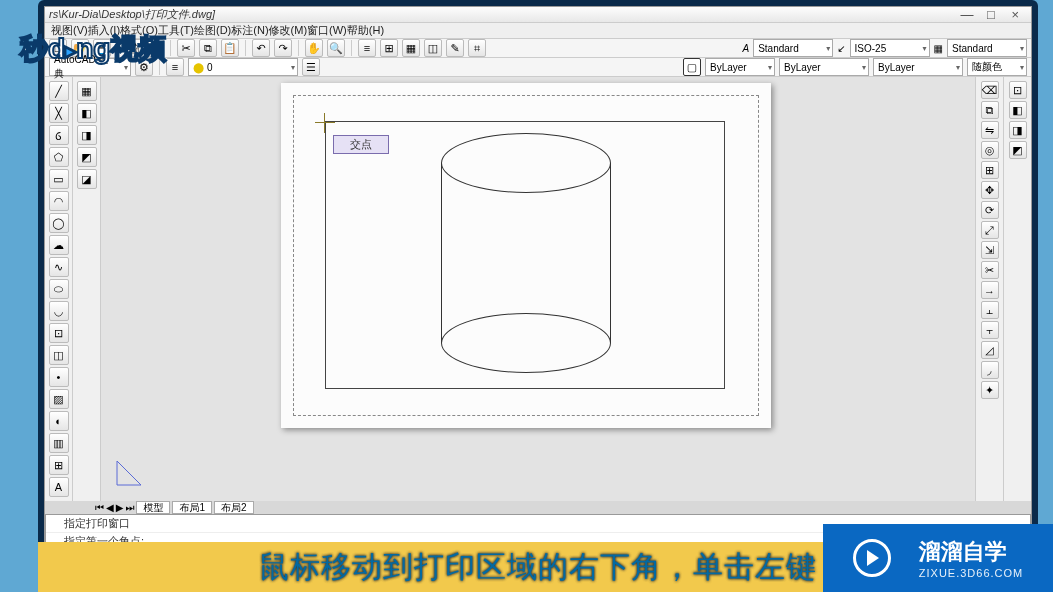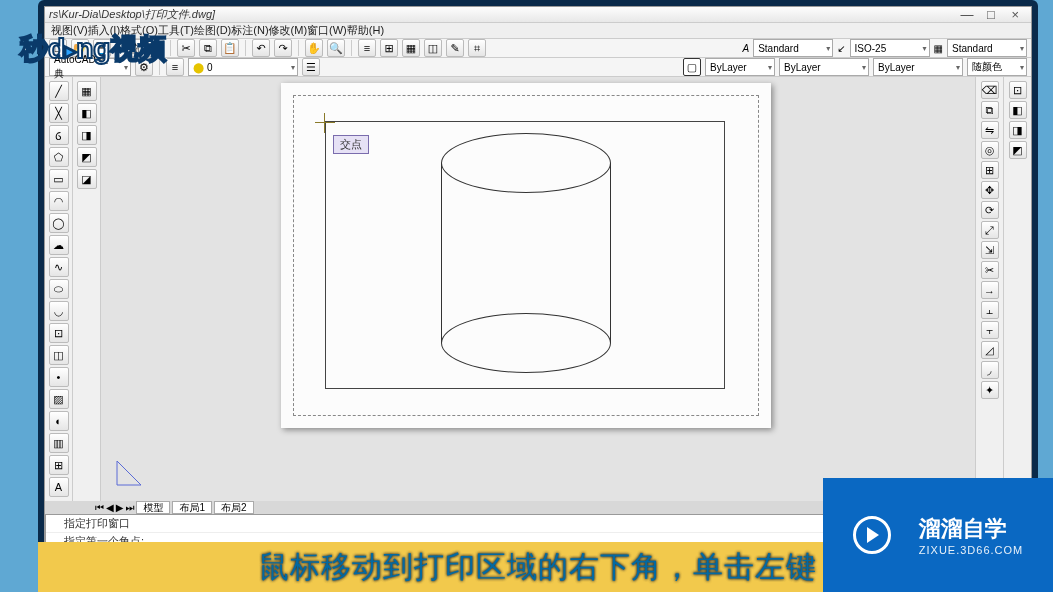--- a/index.html
+++ b/index.html
@@ -115,21 +115,21 @@
     position:absolute; left:34px; top:30px; width:20px; height:20px;
     pointer-events:none;
   }
   .crosshair::before, .crosshair::after {
     content:""; position:absolute; background:#8a7a2a;
   }
   .crosshair::before { left:0; right:0; top:9px; height:1px; }
   .crosshair::after { top:0; bottom:0; left:9px; width:1px; }
   .tooltip-box {
     position:absolute; left:52px; top:52px;
-    background:#e6e1f5; border:1px solid #7a6cad; padding:1px 6px;
+    background:#e6e1f5; border:1px solid #7a6cad; padding:1px 16px;
     font-size:11px; color:#333;
   }
   .ucs-triangle {
     position:absolute; left:14px; bottom:14px;
   }
   .right-tool {
     width: 28px; background:#f0f0f0;
     display:flex; flex-direction:column; gap:2px; align-items:center; padding:4px 2px;
     border-left:1px solid #ccc;
   }
@@ -161,21 +161,21 @@
     background:#f2c94c;
     display:flex; align-items:center; justify-content:center;
   }
   .subtitle-text {
     font-size:30px; color:#0369a1;
     text-shadow: 0 0 3px #333, 0 0 3px #333;
     letter-spacing:1px;
     text-align:right;
   }
   .brand-box {
-    position:absolute; right:0; bottom:0; width:230px; height:114px;
+    position:absolute; right:0; bottom:0; width:230px; height:68px;
     background:#0a68c2; color:#fff; display:flex; align-items:center; justify-content:center;
     gap:28px; z-index:60;
   }
   .brand-box .playcircle {
     width:38px; height:38px; border:3px solid #fff; border-radius:50%;
     display:flex; align-items:center; justify-content:center;
   }
   .brand-box .playcircle::after {
     content:""; border-left:12px solid #fff; border-top:8px solid transparent; border-bottom:8px solid transparent;
     margin-left:3px;

